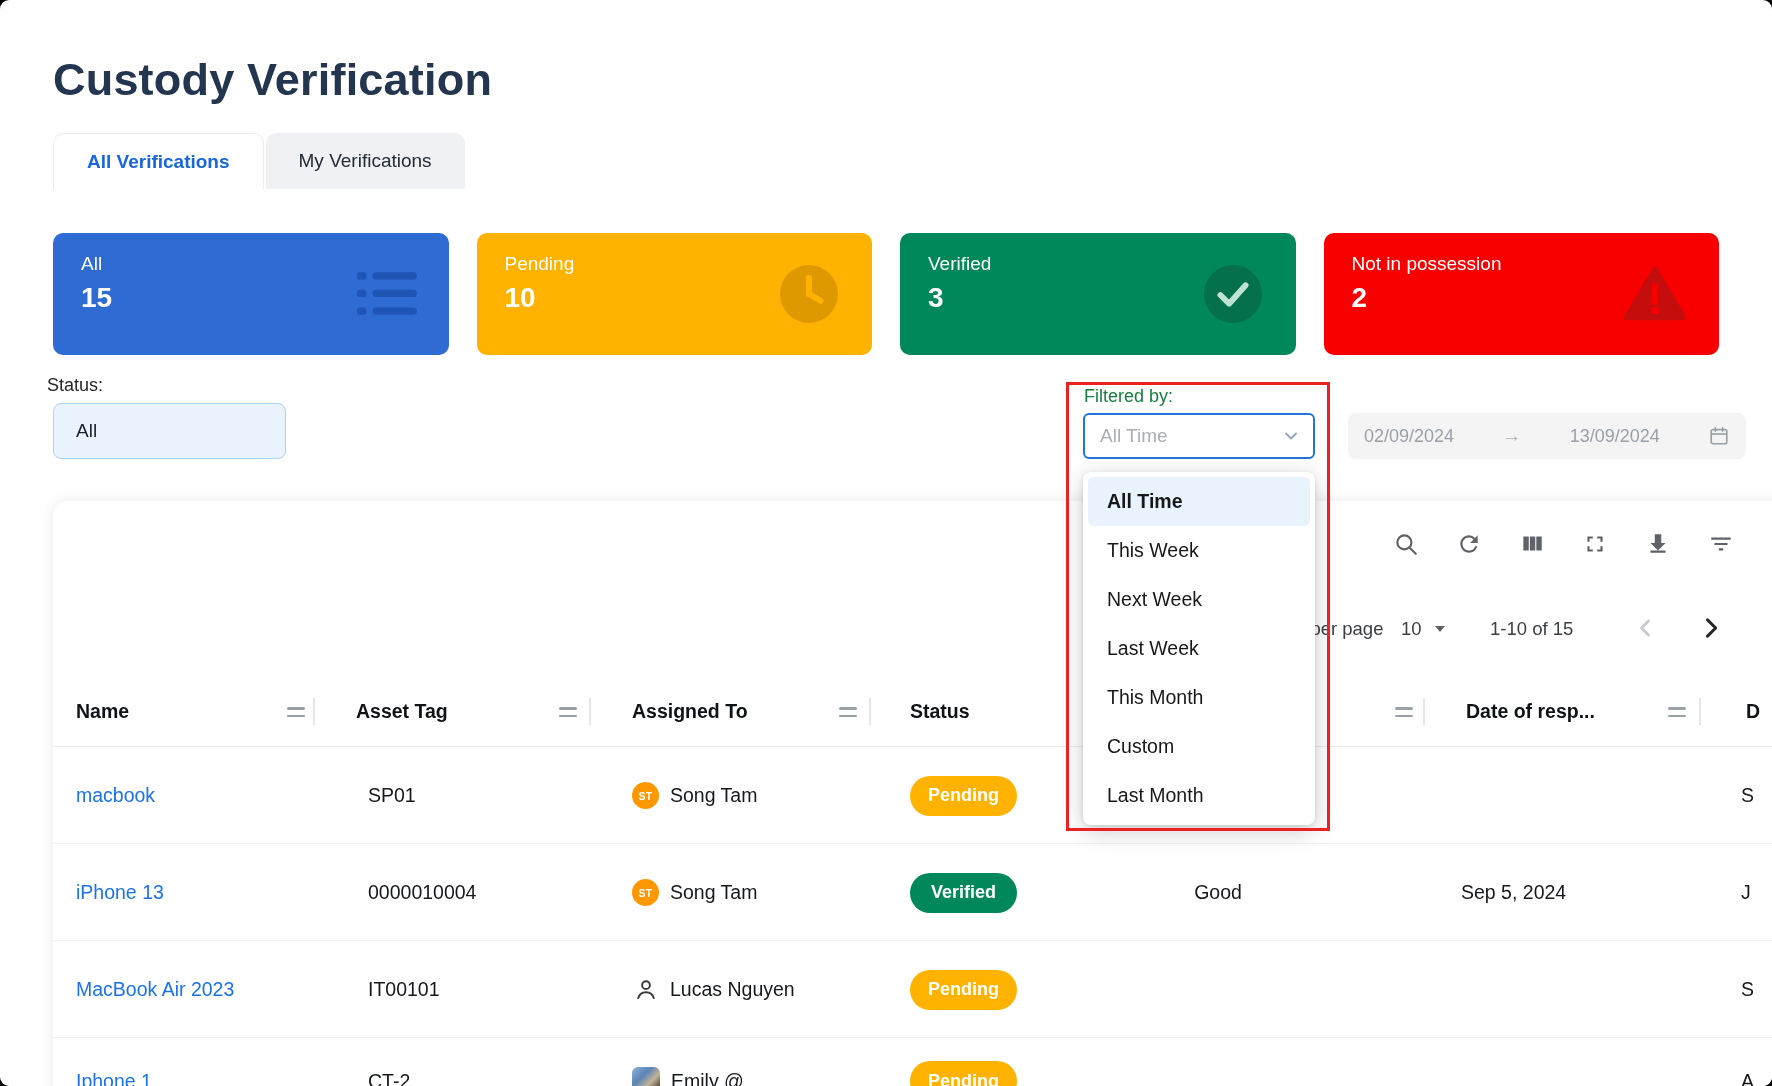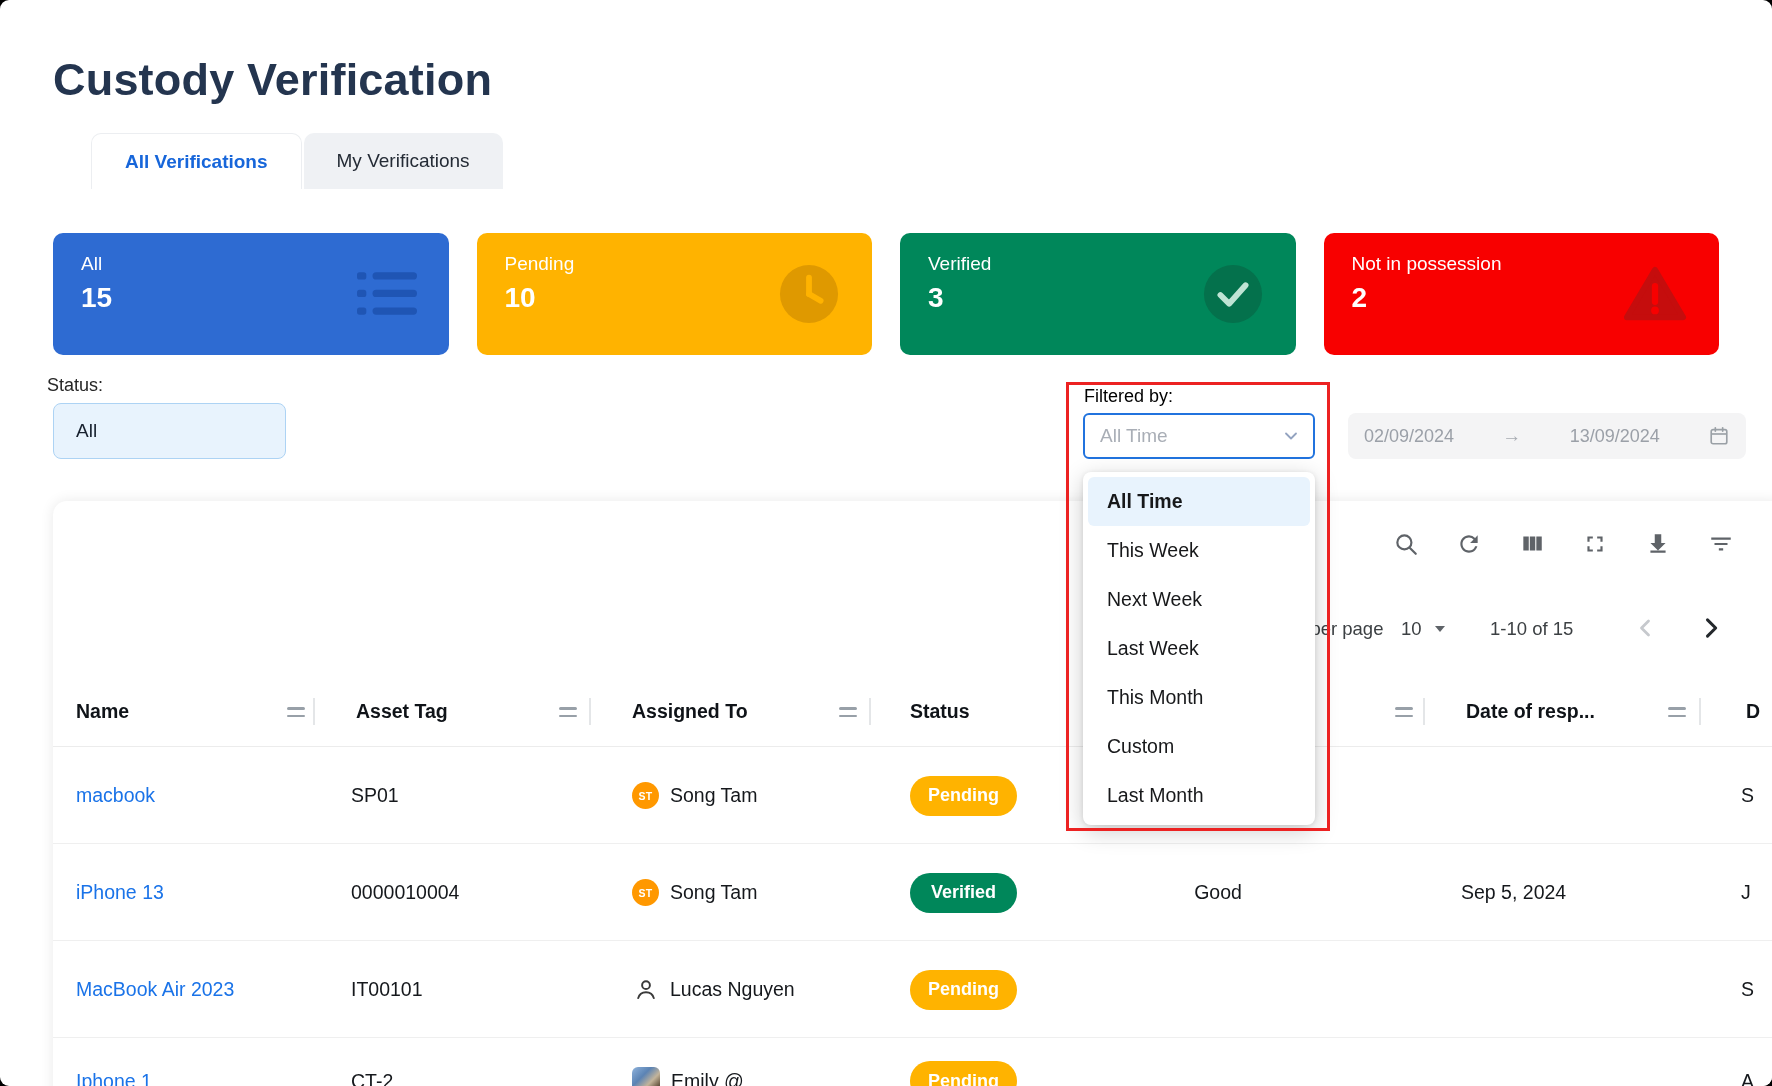--- a/index.html
+++ b/index.html
@@ -3,37 +3,37 @@
 <meta charset="utf-8">
 <style>
   *{margin:0;padding:0;box-sizing:border-box;font-family:"Liberation Sans","DejaVu Sans",sans-serif;}
   html,body{width:1772px;height:1086px;overflow:hidden;background:#000;}
   .app{position:relative;width:1772px;height:1086px;background:#fff;border-top-left-radius:18px;overflow:hidden;border-radius:9px;}
 
   .page-title{position:absolute;left:53px;top:54px;font-size:45px;font-weight:700;color:#24354f;letter-spacing:.2px;}
 
   .tabs{position:absolute;left:53px;top:133px;display:flex;z-index:2;}
   .tab{height:56px;display:flex;align-items:center;padding:0 33px;font-size:19px;border-radius:10px 10px 0 0;cursor:pointer;}
-  .tab.active{color:#1766da;font-weight:700;background:#fff;border:1px solid #eceef1;border-bottom:none;margin-left:38px;}
+  .tab.active{color:#1766da;font-weight:700;background:#fff;border:1px solid #eceef1;border-bottom:none;}
   .tab.inactive{color:#242b35;font-weight:500;background:#eff1f4;margin-left:2px;}
 
   .cards{position:absolute;left:53px;top:233px;width:1666px;display:flex;gap:28px;}
   .card{flex:1;height:122px;border-radius:10px;position:relative;color:#fff;padding:20px 28px;cursor:pointer;}
   .card .label{font-size:19px;font-weight:500;}
   .card .value{font-size:28px;font-weight:700;margin-top:7px;}
   .card .icon{position:absolute;right:32px;top:50%;transform:translateY(-50%);line-height:0;}
   .card.blue{background:#2e6bd2;}
   .card.amber{background:#ffb300;}
   .card.green{background:#00875a;}
   .card.red{background:#f80000;}
 
   .status-label{position:absolute;left:47px;top:375px;font-size:18px;color:#262626;}
   .status-select{position:absolute;left:53px;top:403px;width:233px;height:56px;background:#e8f3fd;border:1px solid #add3f4;border-radius:8px;display:flex;align-items:center;padding-left:22px;font-size:19px;color:#17202e;cursor:pointer;}
 
-  .filtered-label{position:absolute;left:1084px;top:386px;font-size:18px;color:#000000;font-weight:500;}
+  .filtered-label{position:absolute;left:1084px;top:386px;font-size:18px;color:#15803d;font-weight:500;}
   .filtered-select{position:absolute;left:1083px;top:413px;width:232px;height:46px;border:2px solid #2173de;border-radius:6px;background:#fff;display:flex;align-items:center;justify-content:space-between;padding:0 12px 0 15px;cursor:pointer;z-index:5;}
   .filtered-select .ph{font-size:19px;color:#a9aeb6;}
 
   .date-range{position:absolute;left:1348px;top:413px;width:398px;height:46px;background:#f4f4f5;border-radius:8px;display:flex;align-items:center;justify-content:space-between;padding:0 16px;font-size:18px;color:#9ba0a8;}
   .date-range .arrow{color:#a6aab1;font-size:19px;}
 
   .menu{position:absolute;left:1083px;top:472px;width:232px;background:#fff;border-radius:8px;box-shadow:0 6px 24px rgba(0,0,0,.20),0 1px 5px rgba(0,0,0,.10);padding:5px 0;z-index:40;}
   .menu .opt{height:49px;display:flex;align-items:center;padding-left:24px;font-size:19.5px;color:#17181a;cursor:pointer;}
   .menu .opt.selected{background:#e8f3fd;font-weight:700;margin:0 5px;padding-left:19px;border-radius:6px;}
 
@@ -59,21 +59,21 @@
   .handle::before,.handle::after{content:"";position:absolute;left:0;right:0;height:2.5px;background:#98a0a8;border-radius:2px;}
   .handle::before{top:1px;}
   .handle::after{bottom:1px;}
   .col-div{position:absolute;top:23px;width:2px;height:27px;background:#e4e6e8;}
 
   .row{position:absolute;left:0;right:0;height:97px;border-bottom:1px solid #efefef;}
   .row1{top:246px;}.row2{top:343px;}.row3{top:440px;}.row4{top:537px;border-bottom:none;}
   .cell{position:absolute;top:0;height:97px;display:flex;align-items:center;font-size:19.5px;color:#15181c;white-space:nowrap;}
   .row4 .cell{height:86px;}
   .c-name{left:23px;color:#1a73e8;cursor:pointer;}
-  .c-asset{left:298px;text-align:center;}
+  .c-asset{left:315px;text-align:center;}
   .c-assigned{left:579px;gap:11px;}
   .c-status{left:857px;}
   .c-cond{left:1110px;width:110px;justify-content:center;}
   .c-date{left:1408px;}
   .c-last{left:1688px;}
 
   .pill{min-width:107px;height:40px;border-radius:20px;display:flex;align-items:center;justify-content:center;color:#fff;font-size:18px;font-weight:600;padding:0 18px;}
   .pill.pending{background:#ffb300;}
   .pill.verified{background:#00875a;}
 

